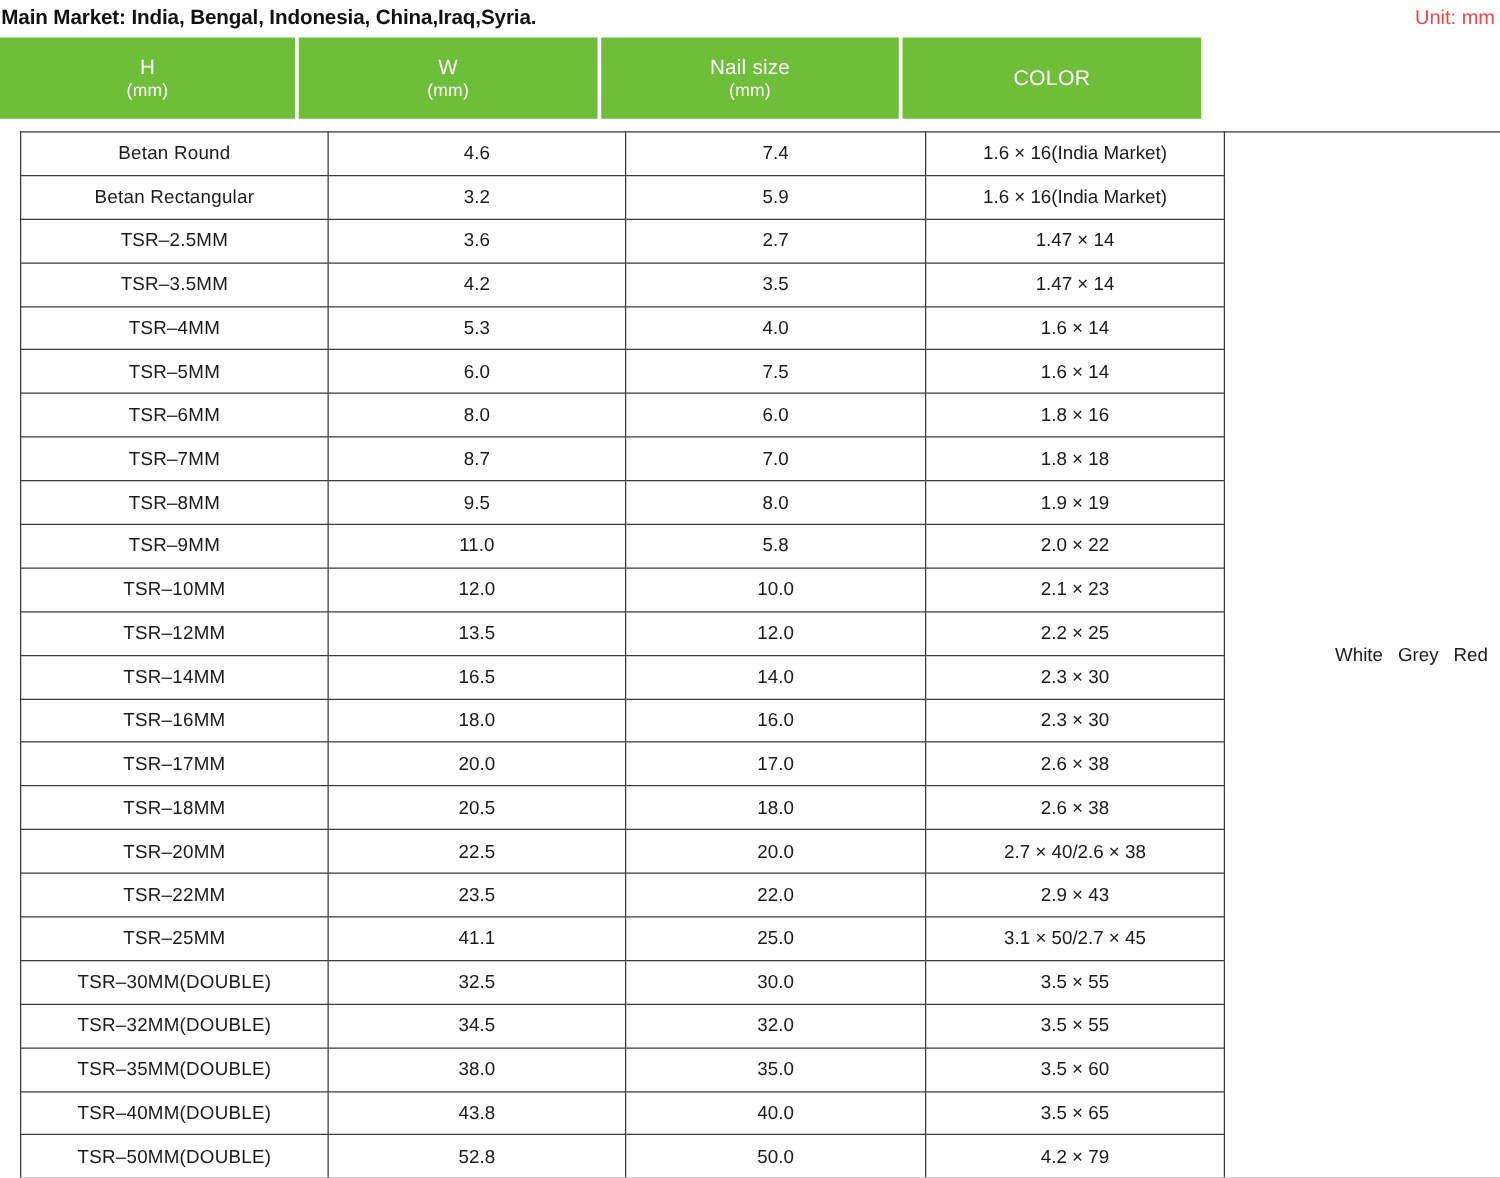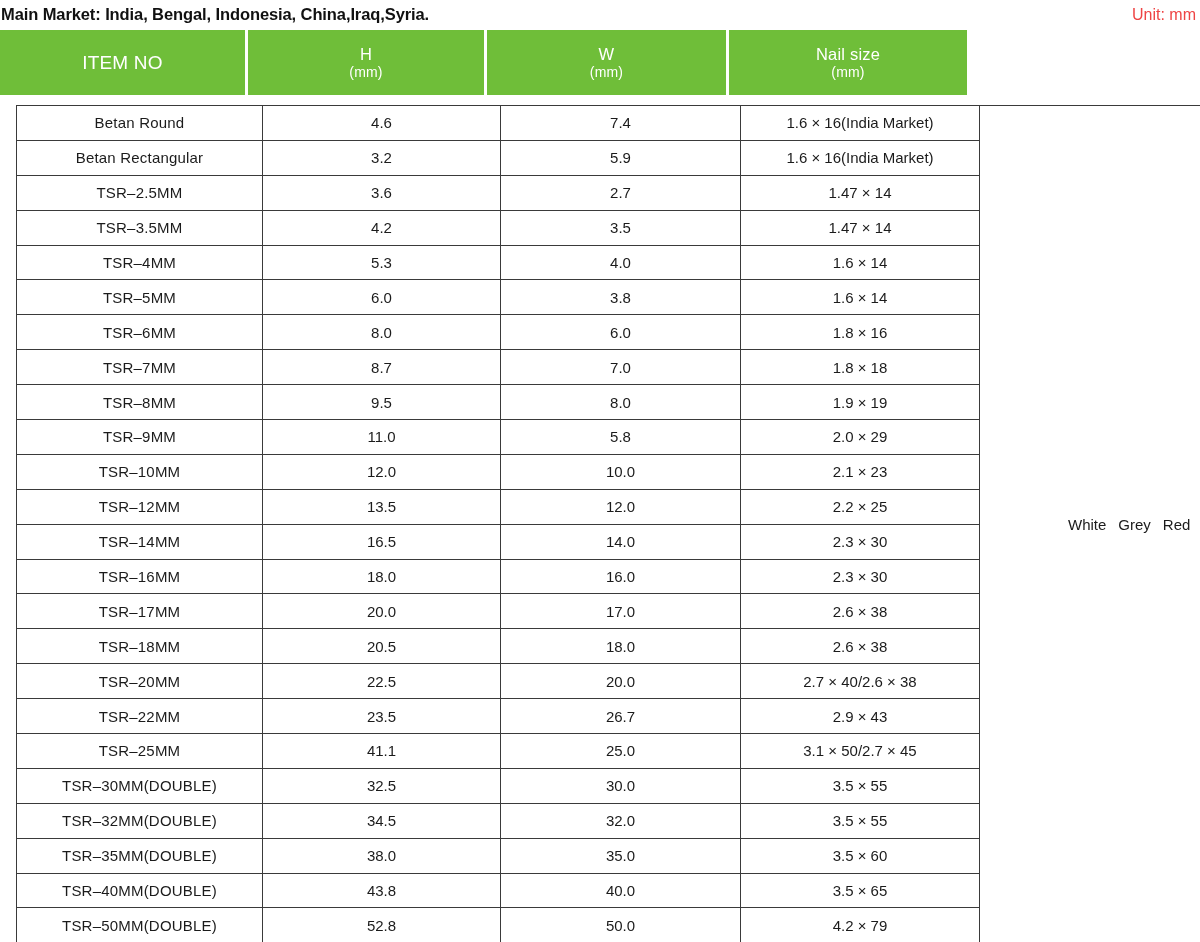--- a/index.html
+++ b/index.html
@@ -138,34 +138,34 @@
 <body>
 
 <div class="page">
 
   <div class="caption-row">
     <div class="market-title">Main Market: India, Bengal, Indonesia, China,Iraq,Syria.</div>
     <div class="unit-note">Unit: mm</div>
   </div>
 
   <div class="thead">
-    <div class="th item">
-      <span>ITEM NO</span>
-    </div>
     <div class="th h">
       <span>H</span>
       <span class="sub">(mm)</span>
     </div>
     <div class="th w">
       <span>W</span>
       <span class="sub">(mm)</span>
     </div>
     <div class="th nail">
       <span>Nail size</span>
       <span class="sub">(mm)</span>
+    </div>
+    <div class="th color">
+      <span>COLOR</span>
     </div>
   </div>
 
   <table class="tbody">
     <tbody id="spec-body">
         <tr>
           <td class="col-item">Betan Round</td>
           <td class="col-h">4.6</td>
           <td class="col-w">7.4</td>
           <td class="col-nail">1.6 × 16(India Market)</td>
@@ -199,21 +199,21 @@
         </tr>
         <tr>
           <td class="col-item">TSR–4MM</td>
           <td class="col-h">5.3</td>
           <td class="col-w">4.0</td>
           <td class="col-nail">1.6 × 14</td>
         </tr>
         <tr>
           <td class="col-item">TSR–5MM</td>
           <td class="col-h">6.0</td>
-          <td class="col-w">3.8</td>
+          <td class="col-w">7.5</td>
           <td class="col-nail">1.6 × 14</td>
         </tr>
         <tr>
           <td class="col-item">TSR–6MM</td>
           <td class="col-h">8.0</td>
           <td class="col-w">6.0</td>
           <td class="col-nail">1.8 × 16</td>
         </tr>
         <tr>
           <td class="col-item">TSR–7MM</td>
@@ -224,21 +224,21 @@
         <tr>
           <td class="col-item">TSR–8MM</td>
           <td class="col-h">9.5</td>
           <td class="col-w">8.0</td>
           <td class="col-nail">1.9 × 19</td>
         </tr>
         <tr>
           <td class="col-item">TSR–9MM</td>
           <td class="col-h">11.0</td>
           <td class="col-w">5.8</td>
-          <td class="col-nail">2.0 × 29</td>
+          <td class="col-nail">2.0 × 22</td>
         </tr>
         <tr>
           <td class="col-item">TSR–10MM</td>
           <td class="col-h">12.0</td>
           <td class="col-w">10.0</td>
           <td class="col-nail">2.1 × 23</td>
         </tr>
         <tr>
           <td class="col-item">TSR–12MM</td>
           <td class="col-h">13.5</td>
@@ -271,21 +271,21 @@
         </tr>
         <tr>
           <td class="col-item">TSR–20MM</td>
           <td class="col-h">22.5</td>
           <td class="col-w">20.0</td>
           <td class="col-nail">2.7 × 40/2.6 × 38</td>
         </tr>
         <tr>
           <td class="col-item">TSR–22MM</td>
           <td class="col-h">23.5</td>
-          <td class="col-w">26.7</td>
+          <td class="col-w">22.0</td>
           <td class="col-nail">2.9 × 43</td>
         </tr>
         <tr>
           <td class="col-item">TSR–25MM</td>
           <td class="col-h">41.1</td>
           <td class="col-w">25.0</td>
           <td class="col-nail">3.1 × 50/2.7 × 45</td>
         </tr>
         <tr>
           <td class="col-item">TSR–30MM(DOUBLE)</td>

